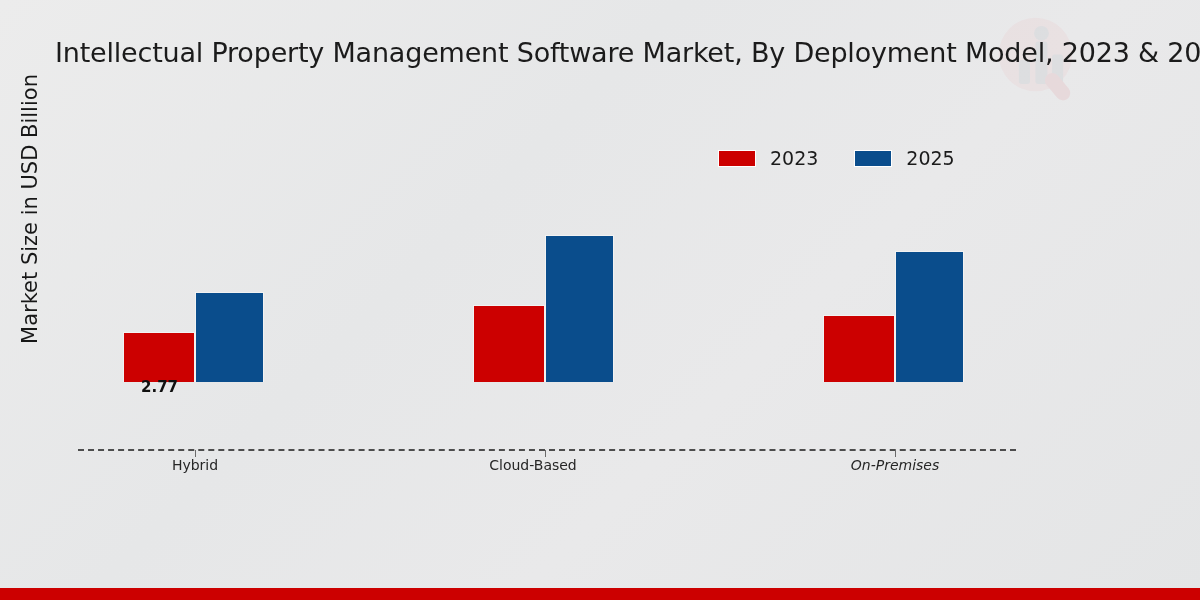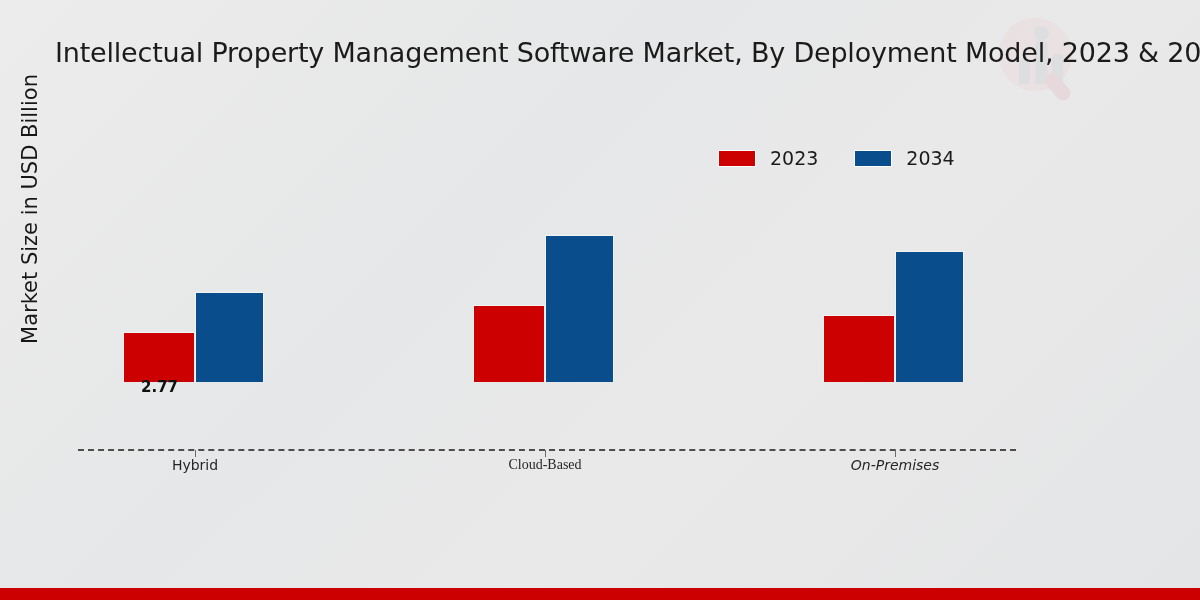--- a/index.html
+++ b/index.html
@@ -170,38 +170,38 @@
 
   <div class="chart-title">Intellectual Property Management Software Market, By Deployment Model, 2023 &amp; 2032</div>
 
   <div class="legend">
     <div class="legend-item">
       <span class="legend-swatch" style="background:#CC0000;"></span>
       <span class="legend-label">2023</span>
     </div>
     <div class="legend-item">
       <span class="legend-swatch" style="background:#0A4D8C;"></span>
-      <span class="legend-label">2034</span>
+      <span class="legend-label">2025</span>
     </div>
   </div>
 
   <div class="y-axis-title">Market Size in USD Billion</div>
 
   <div class="plot-area" id="plot-area">
     <div class="baseline"></div>
   <div class="bar" style="left: 123px; width: 72px; height: 50px; background: rgb(204, 0, 0);"></div>
       <div class="bar-label" style="left: 141px; top: 378px;">2.77</div>
       <div class="bar" style="left: 195px; width: 69px; height: 90px; background: rgb(10, 77, 140);"></div>
       <div class="bar" style="left: 473px; width: 72px; height: 77px; background: rgb(204, 0, 0);"></div>
       <div class="bar" style="left: 545px; width: 69px; height: 147px; background: rgb(10, 77, 140);"></div>
       <div class="bar" style="left: 823px; width: 72px; height: 67px; background: rgb(204, 0, 0);"></div>
       <div class="bar" style="left: 895px; width: 69px; height: 131px; background: rgb(10, 77, 140);"></div>
       <div class="tick" style="left: 195px;"></div>
       <div class="cat-label" style="left: 195px;">Hybrid</div>
       <div class="tick" style="left: 545px;"></div>
-      <div class="cat-label" style="left: 545px; font-family: Liberation Serif, serif;">Cloud-Based</div>
+      <div class="cat-label" style="left: 533px;">Cloud-Based</div>
       <div class="tick" style="left: 895px;"></div>
       <div class="cat-label" style="left: 895px; font-style: italic;">On-Premises</div>
     </div>
 
   <div class="footer-strip" style="background:#CC0000;"></div>
 
 </div>
 
 </body></html>

